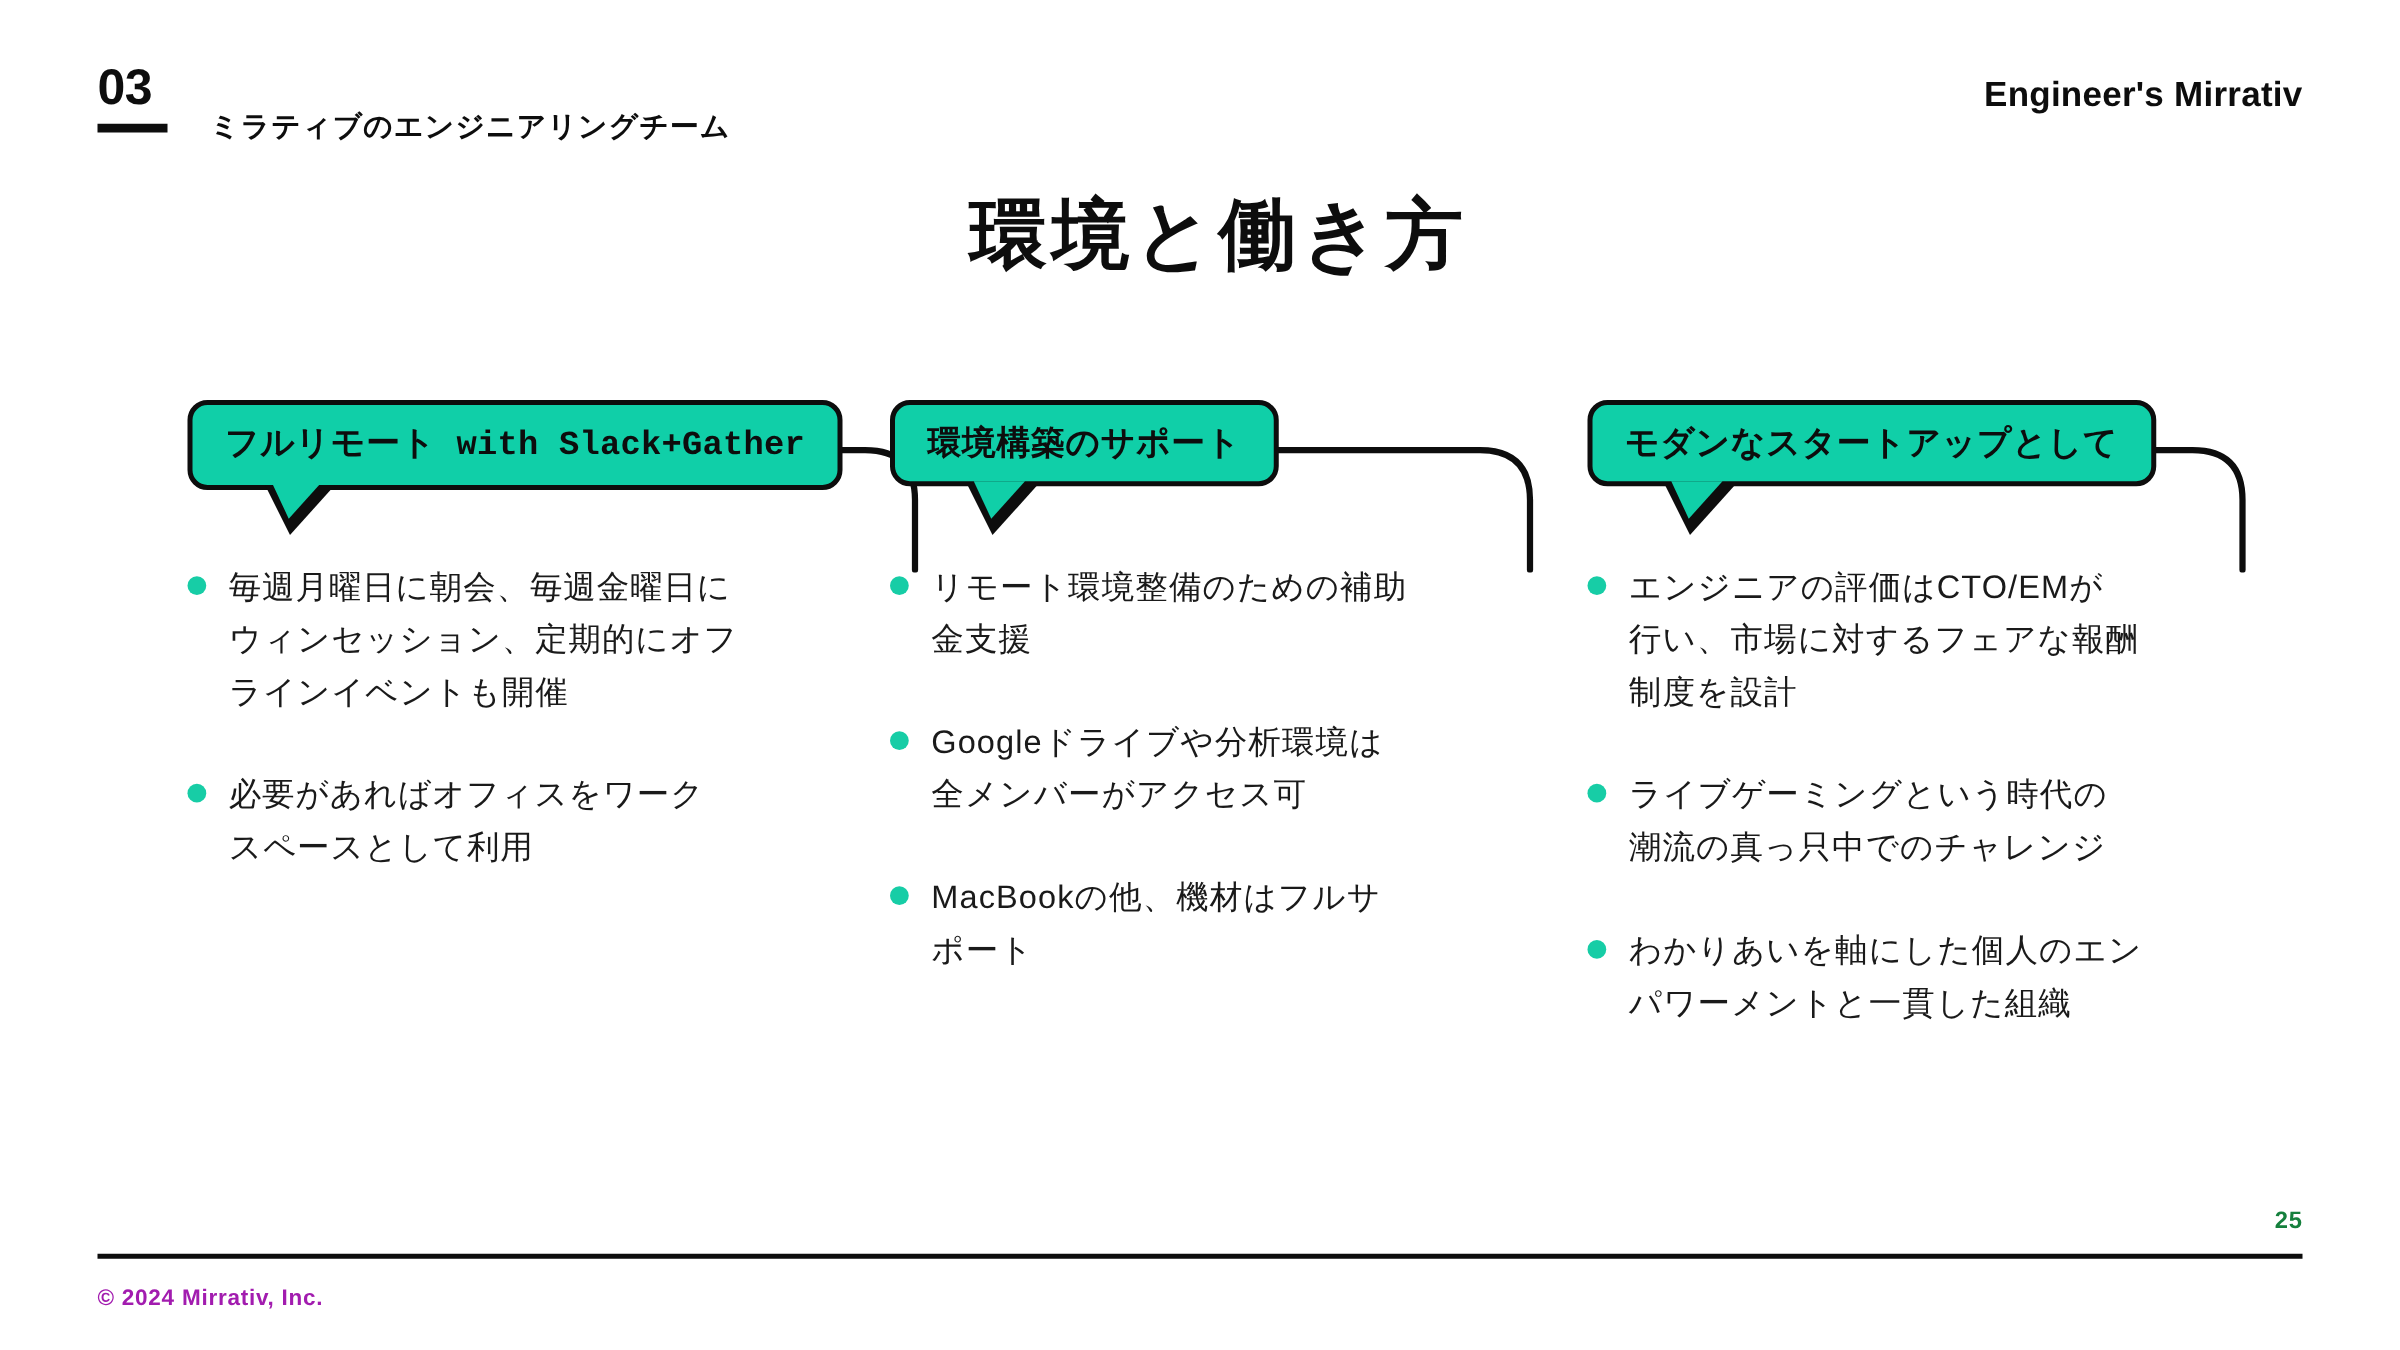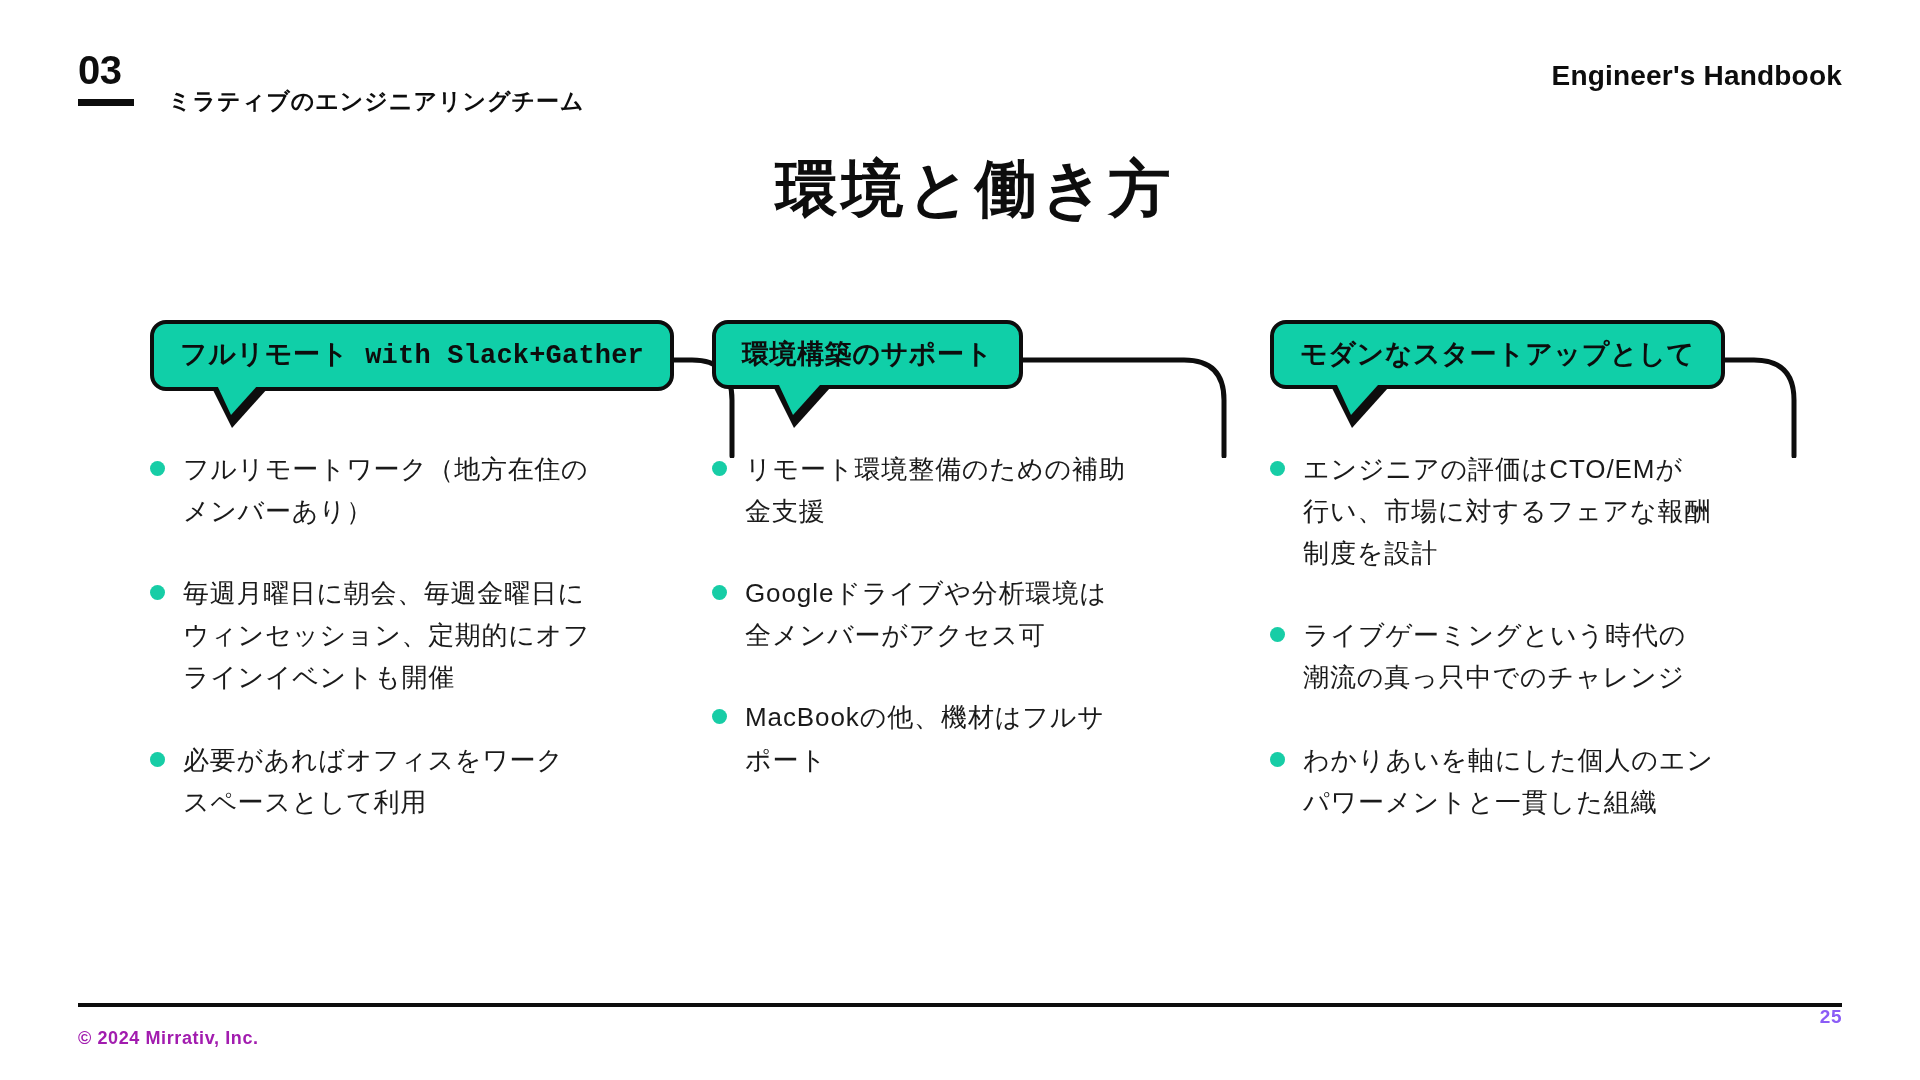--- a/index.html
+++ b/index.html
@@ -178,63 +178,58 @@
   .copyright {
     position:absolute;
     left:78px; top:1028px;
     font-size:18px;
     font-weight:700;
     letter-spacing:0.6px;
     color:#a21caf;
   }
   .pagenum {
     position:absolute;
-    right:78px; top:1006px;
+    right:78px; top:966px;
     font-size:19px;
     font-weight:800;
     letter-spacing:0.5px;
-    color:#8b5cf6;
+    color:#15803d;
   }
 </style>
 </head>
 <body>
 
 <div class="slide">
 
   <div class="header">
     <div class="sec-num-wrap">
       <div class="sec-num">03</div>
       <div class="sec-num-rule"></div>
     </div>
     <div class="sec-title">ミラティブのエンジニアリングチーム</div>
-    <div class="brand">Engineer's Handbook</div>
+    <div class="brand">Engineer's Mirrativ</div>
   </div>
 
   <div class="main-title">環境と働き方</div>
 
   <div class="columns">
 
     <div class="col col-0">
       <div class="bubble-wrap">
         <div class="bubble">
           <span>フルリモート</span><span class="en"> with Slack+Gather</span>
           <span class="bubble-tail"></span>
         </div>
         <svg class="connector" style="left:480px;" width="140" height="110" viewBox="0 0 140 110">
           <path d="M2 12 H62 Q102 12 102 52 V108" fill="none" stroke="#0D0D0D" stroke-width="5" stroke-linecap="round"></path>
         </svg>
       </div>
       <div class="bullets">
         <div class="bullet">
           <span class="dot"></span>
-          <span class="btext">フルリモートワーク（地方在住の
-メンバーあり）</span>
-        </div>
-        <div class="bullet">
-          <span class="dot"></span>
           <span class="btext">毎週月曜日に朝会、毎週金曜日に
 ウィンセッション、定期的にオフ
 ラインイベントも開催</span>
         </div>
         <div class="bullet">
           <span class="dot"></span>
           <span class="btext">必要があればオフィスをワーク
 スペースとして利用</span>
         </div>
       </div>

